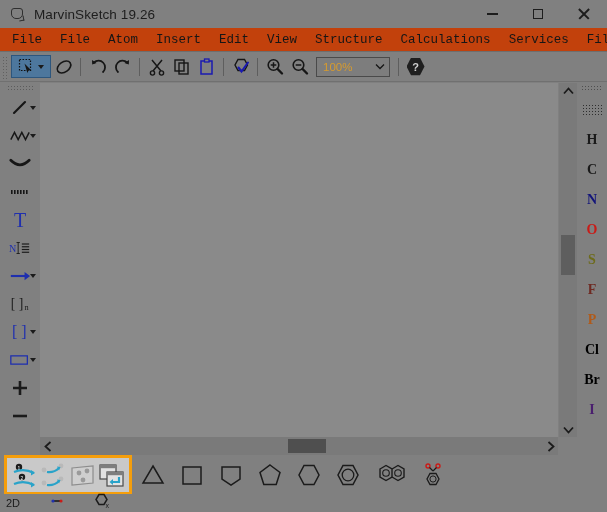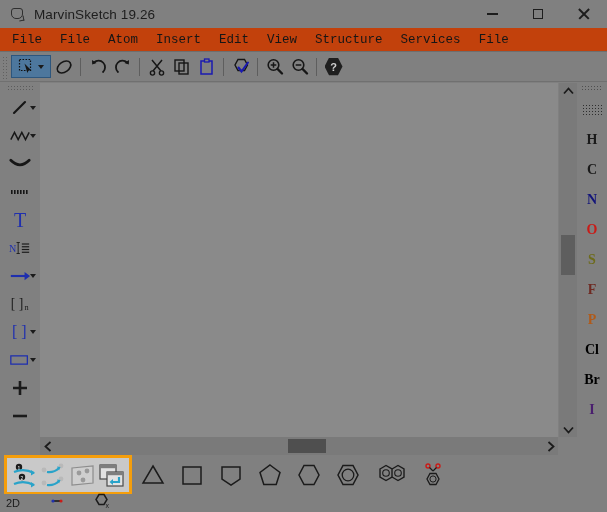--- a/index.html
+++ b/index.html
@@ -224,20 +224,21 @@
   </div>
 
   <div class="menubar">
     <div class="menu-item">File</div>
     <div class="menu-item">File</div>
     <div class="menu-item">Atom</div>
     <div class="menu-item">Insert</div>
     <div class="menu-item">Edit</div>
     <div class="menu-item">View</div>
     <div class="menu-item">Structure</div>
+    <div class="menu-item">Calculations</div>
     <div class="menu-item">Services</div>
     <div class="menu-item">File</div>
   </div>
 
   <div class="toolbar">
     <div class="tb-grip"></div>
 
     <div class="tb-btn sel">
       <svg width="18" height="18" viewBox="0 0 18 18">
         <rect x="1.5" y="1.5" width="11" height="11" fill="none" stroke="#111" stroke-width="1.2" stroke-dasharray="1.6 1.4"></rect>
@@ -304,20 +305,28 @@
       </svg>
     </div>
     <div class="tb-btn">
       <svg width="20" height="20" viewBox="0 0 20 20">
         <circle cx="8.5" cy="8" r="5.3" fill="none" stroke="#161616" stroke-width="1.6"></circle>
         <path d="M12.6 12 L17 16.5" stroke="#161616" stroke-width="2.4" stroke-linecap="round"></path>
         <path d="M5.7 8 H11.3" stroke="#161616" stroke-width="1.5"></path>
       </svg>
     </div>
 
+    <div class="zoom-combo">
+      <span class="zoom-val">100%</span>
+      <span class="zoom-chev">
+        <svg width="10" height="7" viewBox="0 0 10 7">
+            <path d="M1 1.5 L5 5.5 L9 1.5" fill="none" stroke="#161616" stroke-width="1.3"></path>
+          </svg>
+      </span>
+    </div>
     <div class="tb-sep"></div>
 
     <div class="tb-btn">
       <span class="help-hex">?</span>
     </div>
   </div>
 
   <div class="leftbar">
     <div class="lb-grip"></div>
 

